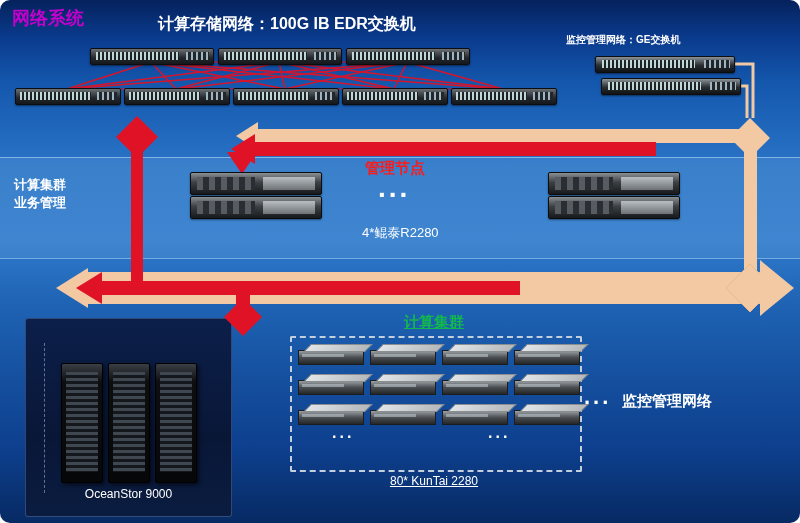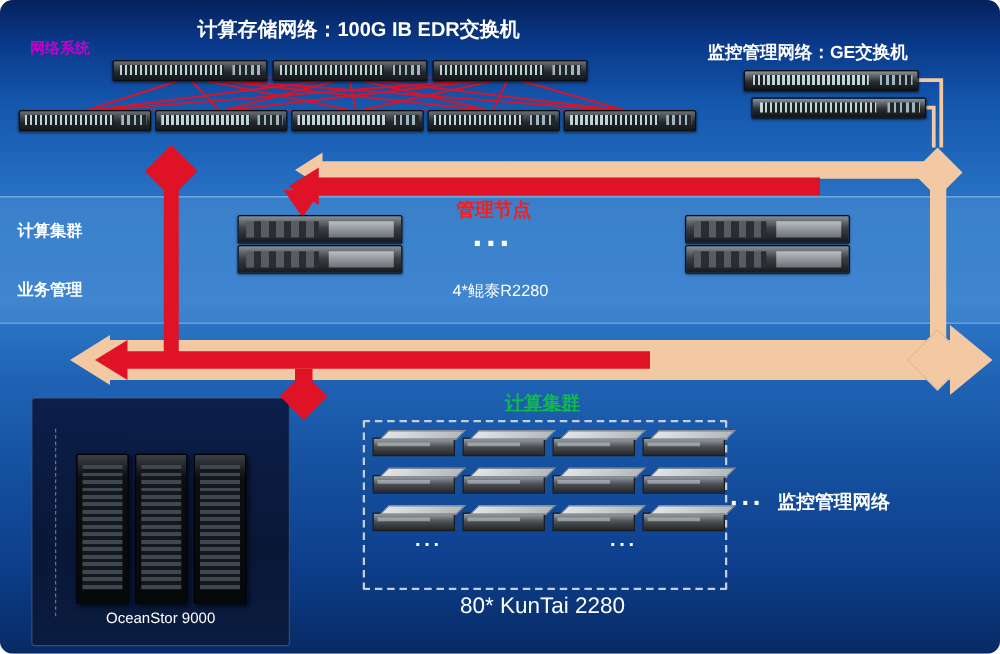--- a/index.html
+++ b/index.html
@@ -143,39 +143,39 @@
       <polygon points="137,116 158,137 137,158 116,137"></polygon>
       <rect x="131" y="137" width="12" height="150"></rect>
       <polygon points="231,149 255,134 255,142 656,142 656,156 255,156 255,164"></polygon>
       <polygon points="227,152 257,152 242,174"></polygon>
       <polygon points="76,288 102,272 102,281 520,281 520,295 102,295 102,304"></polygon>
       <rect x="236" y="295" width="14" height="10"></rect>
       <polygon points="243,298 262,317 243,336 224,317"></polygon>
     </g>
   </svg>
 
-  <div class="txt bold" style="left:24px;top:6px;font-size:12px;color:#c400cc;margin-top:24px;">网络系统</div>
+  <div class="txt bold" style="left:12px;top:6px;font-size:18px;color:#c400cc;">网络系统</div>
   <div class="txt bold" style="left:158px;top:14px;font-size:16px;">计算存储网络：100G IB EDR交换机</div>
-  <div class="txt bold" style="left:566px;top:33px;font-size:14px;">监控管理网络：GE交换机</div>
+  <div class="txt bold" style="left:566px;top:33px;font-size:10px;">监控管理网络：GE交换机</div>
 
   <div class="switch" style="left:90px;top:48px;width:122px;"></div>
   <div class="switch" style="left:218px;top:48px;width:122px;"></div>
   <div class="switch" style="left:346px;top:48px;width:122px;"></div>
 
   <div class="switch" style="left:15px;top:88px;width:104px;"></div>
   <div class="switch" style="left:124px;top:88px;width:104px;"></div>
   <div class="switch" style="left:233px;top:88px;width:104px;"></div>
   <div class="switch" style="left:342px;top:88px;width:104px;"></div>
   <div class="switch" style="left:451px;top:88px;width:104px;"></div>
 
   <div class="switch ge" style="left:595px;top:56px;width:138px;"></div>
   <div class="switch ge" style="left:601px;top:78px;width:138px;"></div>
 
   <div class="txt bold" style="left:14px;top:176px;font-size:13px;">计算集群</div>
-  <div class="txt bold" style="left:14px;top:223px;font-size:13px;">业务管理</div>
+  <div class="txt bold" style="left:14px;top:194px;font-size:13px;">业务管理</div>
   <div class="txt bold" style="left:365px;top:159px;font-size:15px;color:#ff1a1a;text-align:right;">管理节点</div>
 
   <div class="server" style="left:190px;top:172px;"></div>
   <div class="server" style="left:190px;top:196px;"></div>
   <div class="server" style="left:548px;top:172px;"></div>
   <div class="server" style="left:548px;top:196px;"></div>
 
   <div class="txt ellipsis" style="left:378px;top:172px;font-size:28px;">...</div>
   <div class="txt" style="left:362px;top:224px;font-size:13px;">4*鲲泰R2280</div>
 
@@ -199,18 +199,18 @@
     <div class="cserver" style="left:150px;top:42px;"></div>
     <div class="cserver" style="left:222px;top:42px;"></div>
     <div class="cserver" style="left:6px;top:72px;"></div>
     <div class="cserver" style="left:78px;top:72px;"></div>
     <div class="cserver" style="left:150px;top:72px;"></div>
     <div class="cserver" style="left:222px;top:72px;"></div>
     <div class="txt ellipsis" style="left:40px;top:86px;font-size:16px;">...</div>
     <div class="txt ellipsis" style="left:196px;top:86px;font-size:16px;">...</div>
   </div>
 
-  <div class="txt" style="left:290px;width:288px;top:474px;text-align:center;font-size:18px;">80* KunTai 2280</div>
+  <div class="txt" style="left:290px;width:288px;top:474px;text-align:center;font-size:12px;text-decoration:underline;">80* KunTai 2280</div>
 
   <div class="txt ellipsis" style="left:584px;top:384px;font-size:22px;">...</div>
   <div class="txt bold" style="left:622px;top:392px;font-size:15px;">监控管理网络</div>
 
 </div>
 
 </body></html>

